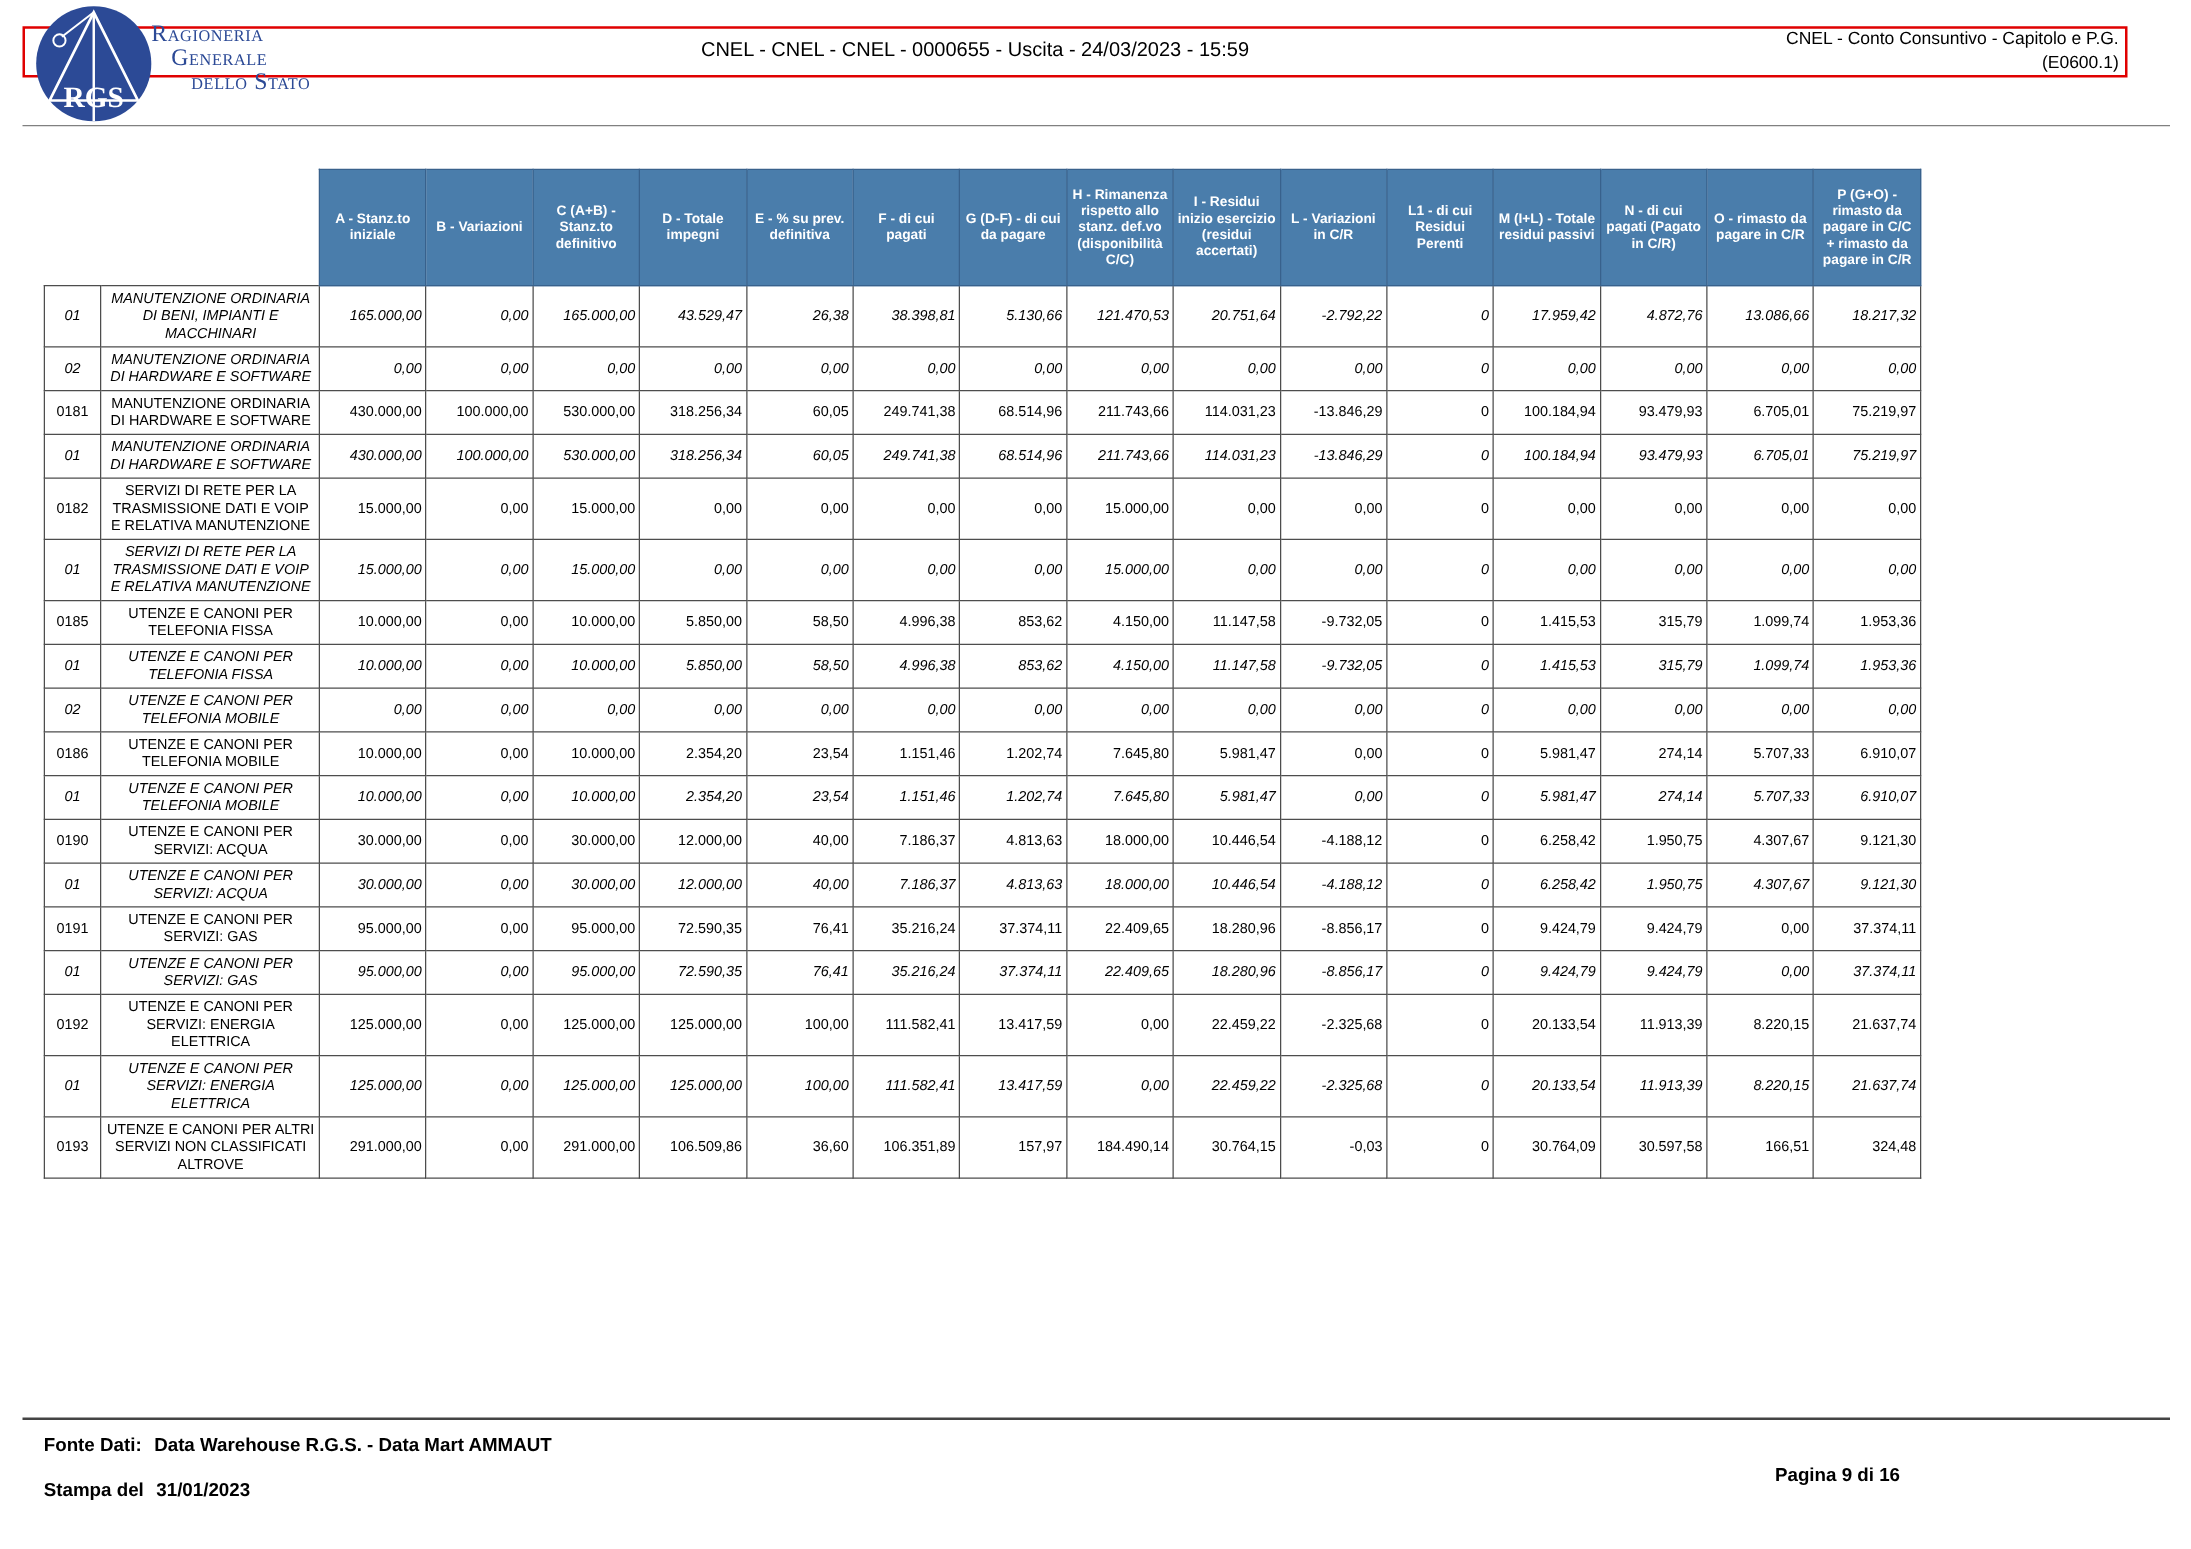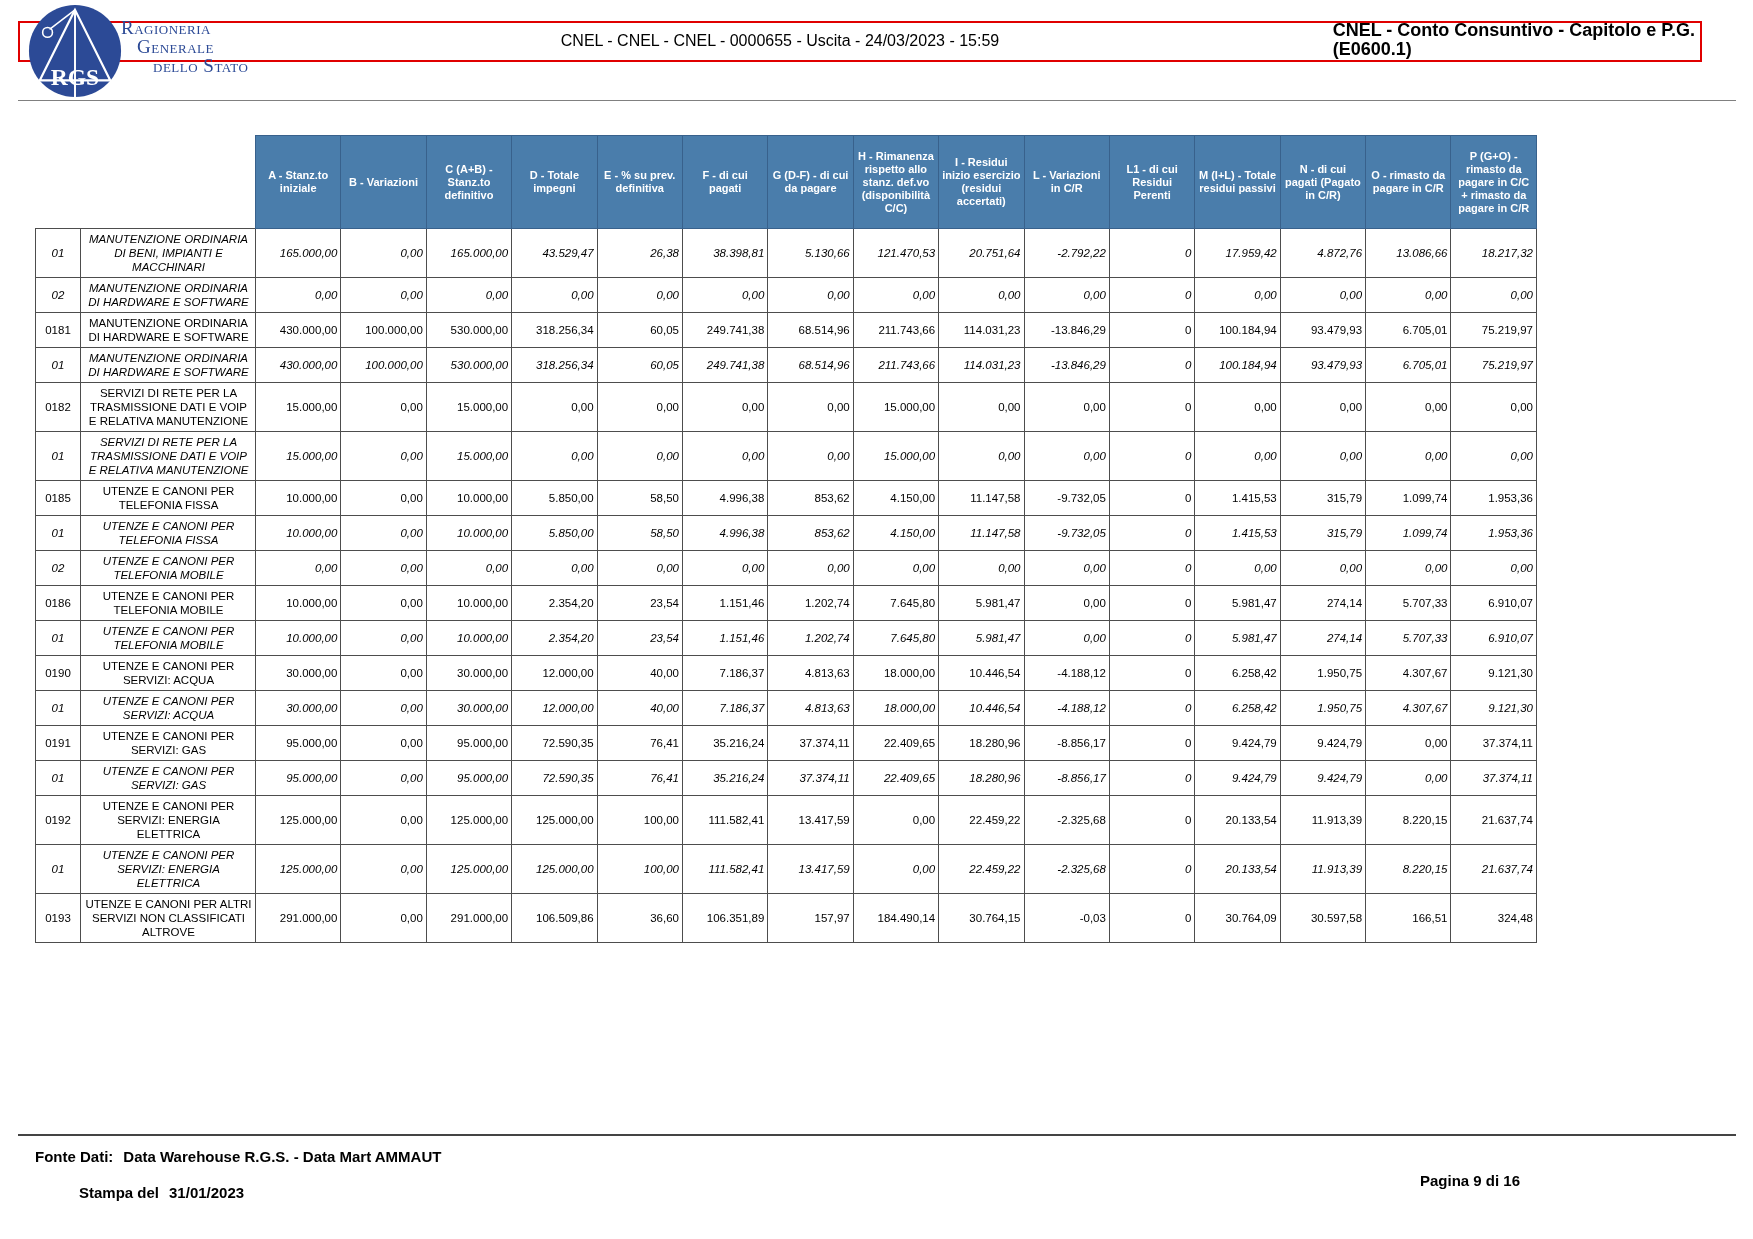--- a/index.html
+++ b/index.html
@@ -25,22 +25,22 @@
     font-variant:small-caps;color:var(--brand-blue);
     font-size:19px;line-height:19px;letter-spacing:.5px;white-space:nowrap;
   }
   .brand .l2{margin-left:16px;}
   .brand .l3{margin-left:32px;}
   .center-title{
     position:absolute;left:330px;top:32px;width:900px;text-align:center;
     font-size:16px;z-index:3;
   }
   .right-title{
-    position:absolute;right:58px;top:21px;text-align:left;
-    font-size:18px;font-weight:bold;line-height:19px;z-index:3;
+    position:absolute;right:58px;top:21px;text-align:right;
+    font-size:14px;font-weight:normal;line-height:19px;z-index:3;
   }
   .hr1{position:absolute;left:18px;top:100px;width:1718px;height:0;border-top:1px solid #808080;}
   
   table.report{
     position:absolute;left:35px;top:135px;width:1502px;
     border-collapse:collapse;table-layout:fixed;
   }
   table.report th.col-head{
     background:var(--header-blue);color:#fff;font-size:11px;font-weight:bold;
     text-align:center;vertical-align:middle;padding:2px 3px;
@@ -52,21 +52,21 @@
     padding:3px 3px;line-height:14px;
   }
   table.report td.code{text-align:center;}
   table.report td.desc{text-align:center;padding-left:4px;text-transform:uppercase;}
   table.report td.num{text-align:right;padding-right:3px;white-space:nowrap;}
   table.report tr.pg td{font-style:italic;}
   
   .hr2{position:absolute;left:18px;top:1134px;width:1718px;height:0;border-top:2px solid #444;}
   .fonte{position:absolute;left:35px;top:1148px;font-size:15px;font-weight:bold;}
   .fonte .val{margin-left:10px;margin-top:24px;}
-  .stampa{position:absolute;left:35px;top:1184px;font-size:15px;font-weight:bold;margin-left:44px;}
+  .stampa{position:absolute;left:35px;top:1184px;font-size:15px;font-weight:bold;}
   .stampa .val{margin-left:10px;}
   .pagina{position:absolute;right:233px;top:1172px;font-size:15px;font-weight:bold;}
 </style>
 </head>
 <body>
 
 <div class="red-band"></div>
 
 <svg class="logo" viewBox="0 0 100 100">
   <circle cx="50" cy="50" r="47" fill="#2c4a96"></circle>

